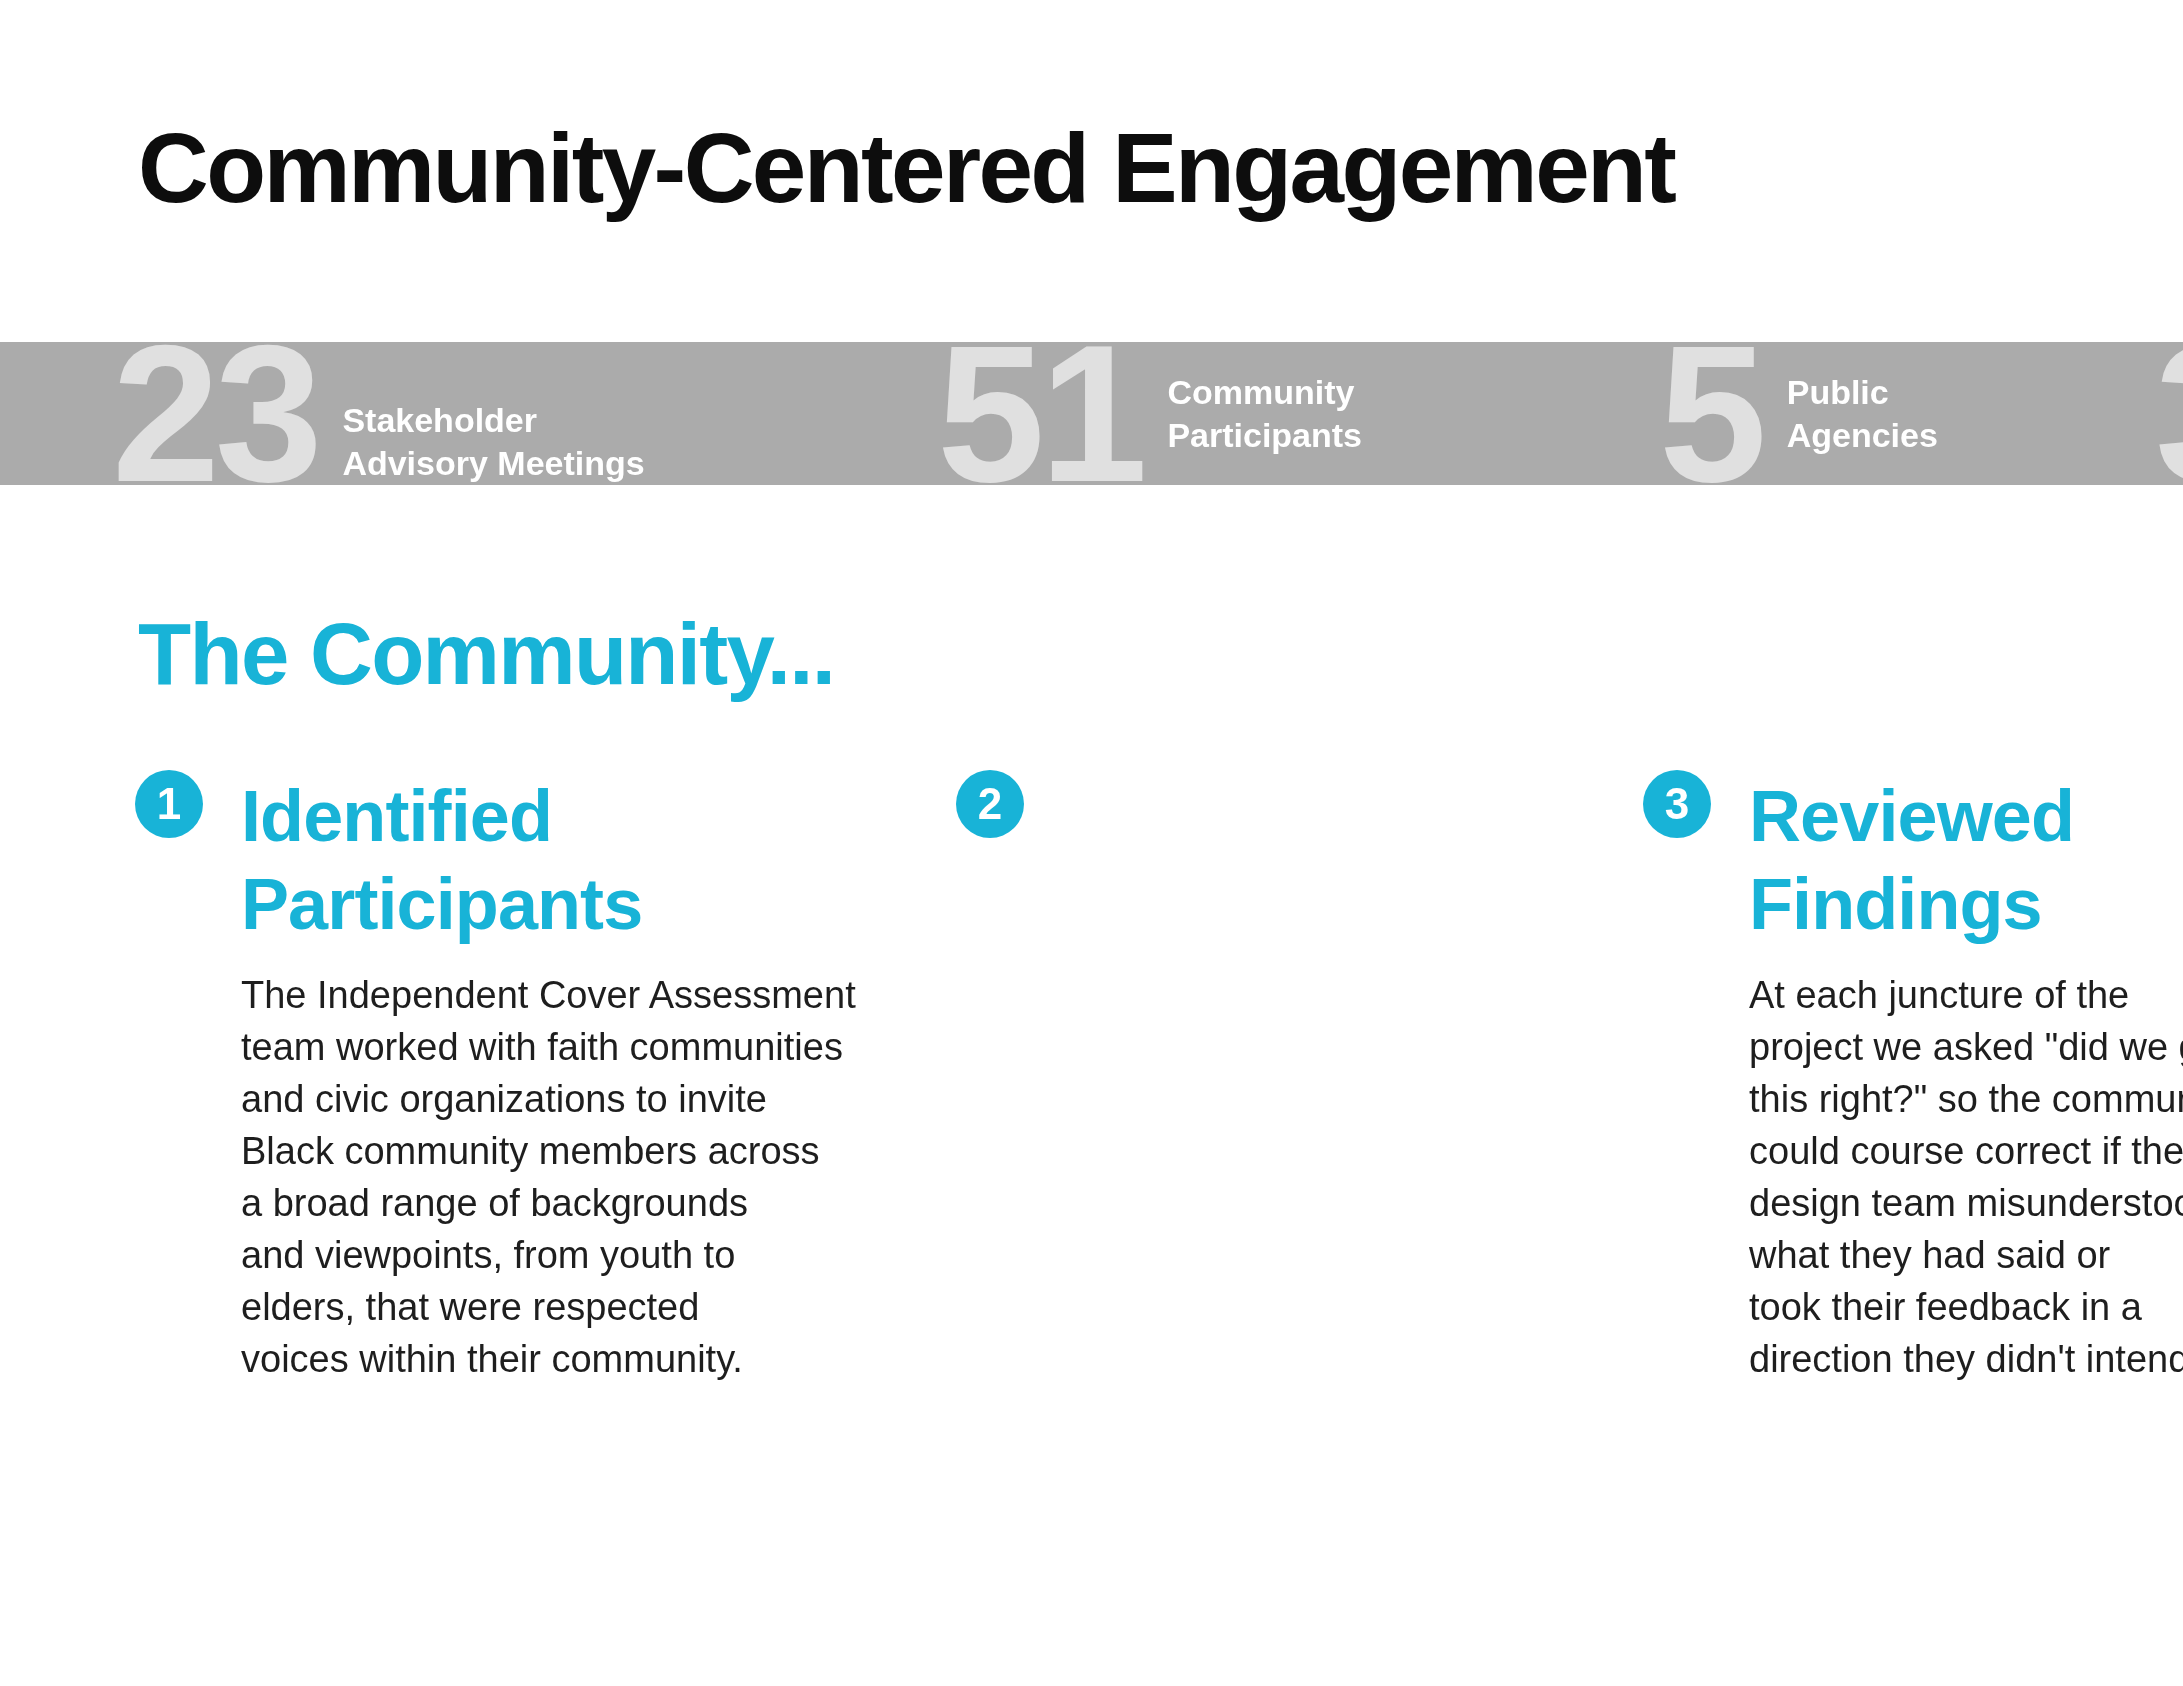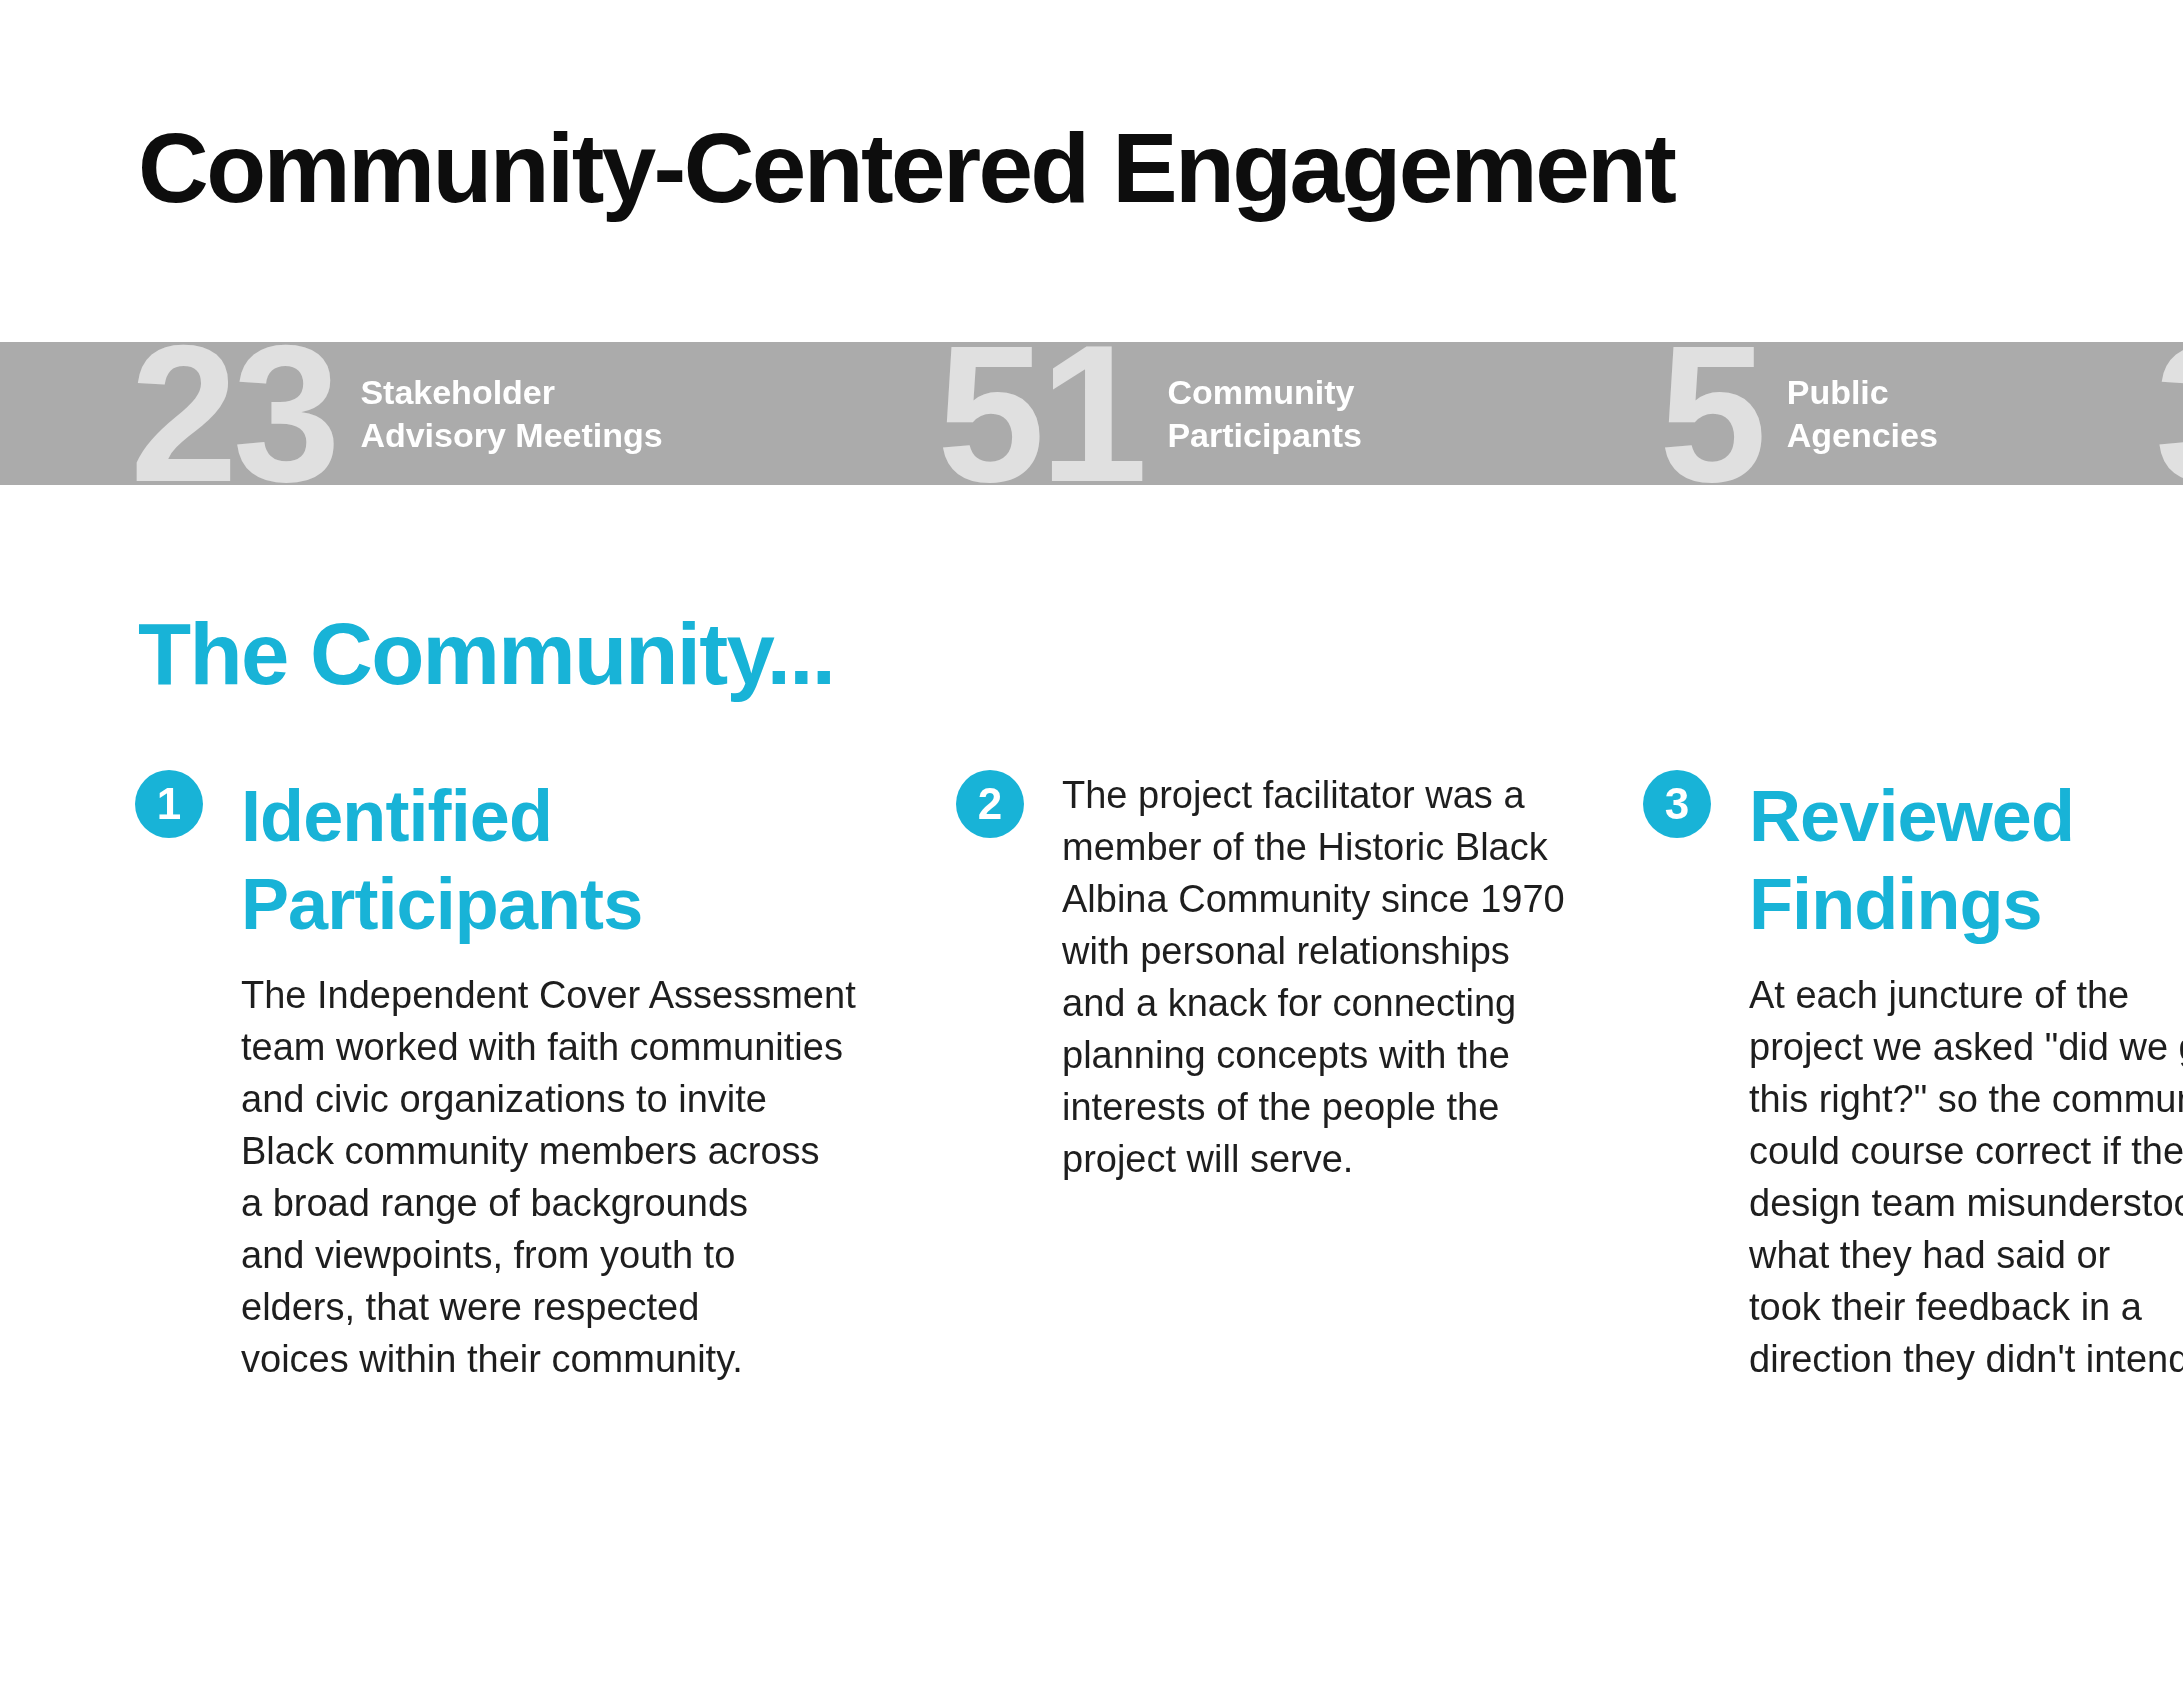--- a/index.html
+++ b/index.html
@@ -51,21 +51,21 @@
     letter-spacing: -5.2px;
     white-space: nowrap;
   }
   .stat-label {
     font-size: 34px;
     font-weight: bold;
     color: #ffffff;
     line-height: 1.26;
     white-space: pre-line;
   }
-  .stat-1 { left: 130px; }
+  .stat-1 { left: 112px; align-items: flex-end; }
   .stat-2 { left: 937px; }
   .stat-3 { left: 1659px; }
   .stat-4 { left: 2155px; }
 
   
   .community-heading {
     position: absolute;
     left: 138px;
     top: 610px;
     font-size: 87px;
@@ -170,28 +170,20 @@
 elders, that were respected
 voices within their community.</div>
     </div>
   </div>
 
   <div class="column column-2">
     <div class="badge">
       <span class="badge-number">2</span>
     </div>
     <div class="col-content">
-      <div class="col-body">The project facilitator was a
-member of the Historic Black
-Albina Community since 1970
-with personal relationships
-and a knack for connecting
-planning concepts with the
-interests of the people the
-project will serve.</div>
     </div>
   </div>
 
   <div class="column column-3">
     <div class="badge">
       <span class="badge-number">3</span>
     </div>
     <div class="col-content">
       <div class="col-title">Reviewed
 Findings</div>

